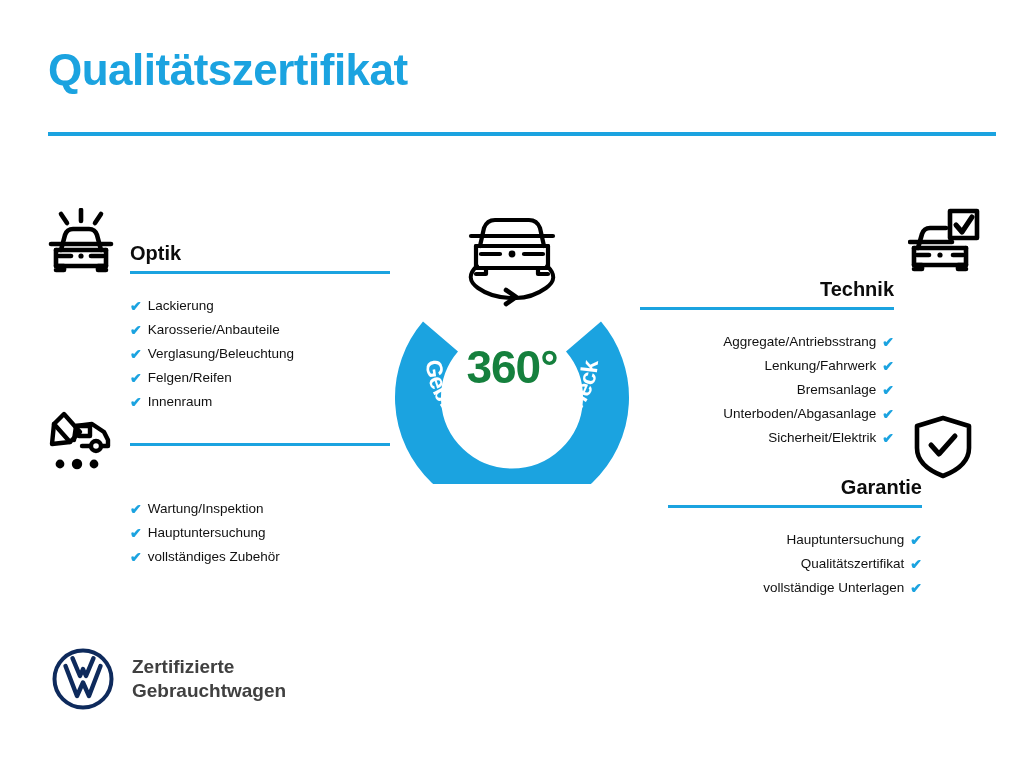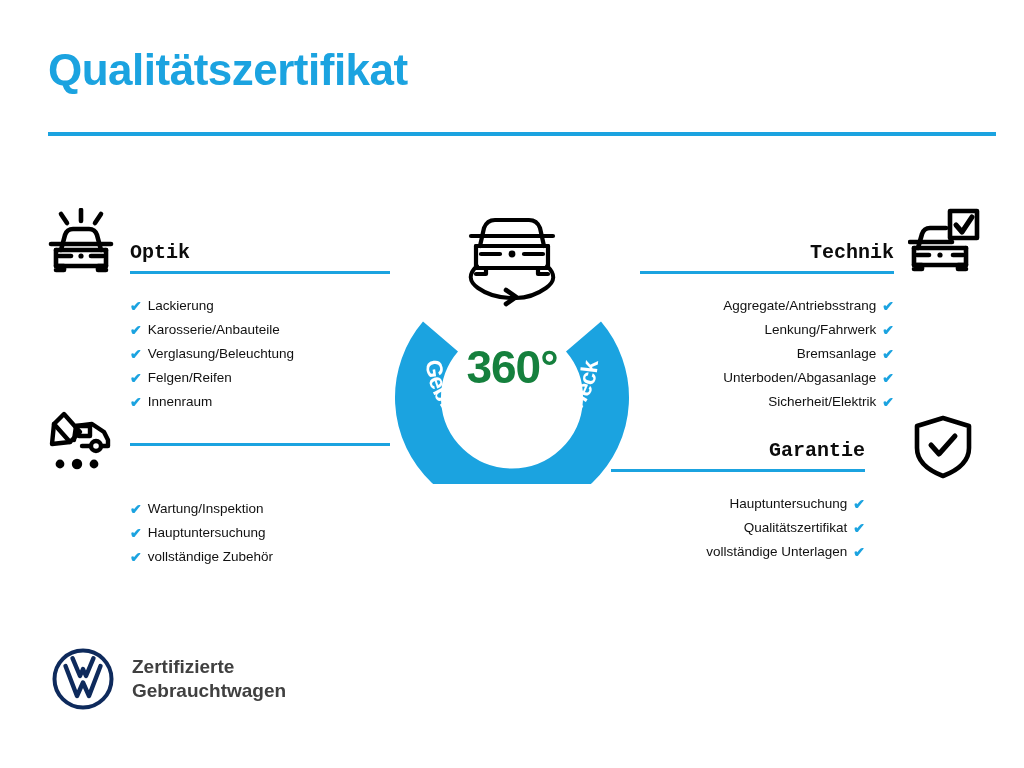--- a/index.html
+++ b/index.html
@@ -28,21 +28,20 @@
     width: 948px; height: 4px;
     background: #1BA3E0;
   }
 
   
   .block { position: absolute; }
 
   .block-head {
     position: relative;
     height: 40px;
-    font-family: Liberation Mono, monospace;
   }
   .block-title {
     font-size: 20px;
     font-weight: bold;
     color: #0c0c0c;
     line-height: 26px;
     white-space: nowrap;
   }
   .block-rule {
     margin-top: 5px;
@@ -66,29 +65,29 @@
     font-size: 14px;
     line-height: 1;
   }
 
   
   .col-left .block-title { text-align: left; }
   .col-left .list-item { justify-content: flex-start; }
   .col-left .check { margin-right: 6px; }
 
   
-  .col-right .block-title { text-align: right; }
+  .col-right .block-title { text-align: right; margin-top: 36px; }
   .col-right .list-item { justify-content: flex-end; }
   .col-right .check { margin-left: 6px; }
 
   
   #block-optik    { left: 130px; top: 240px; width: 260px; }
   #block-wartung  { left: 130px; top: 438px; width: 260px; }
   #block-technik  { left: 640px; top: 240px; width: 254px; }
-  #block-garantie { left: 611px; top: 438px; width: 254px; }
+  #block-garantie { left: 668px; top: 438px; width: 254px; }
 
   .section-icon { position: absolute; }
   #icon-optik    { left: 46px;  top: 208px; }
   #icon-wartung  { left: 46px;  top: 410px; }
   #icon-technik  { left: 908px; top: 208px; }
   #icon-garantie { left: 912px; top: 414px; }
 
   
   .badge {
     position: absolute;
@@ -208,21 +207,21 @@
       <div class="list-item">
         <span class="check">✔</span>
         <span>Wartung/Inspektion</span>
       </div>
       <div class="list-item">
         <span class="check">✔</span>
         <span>Hauptuntersuchung</span>
       </div>
       <div class="list-item">
         <span class="check">✔</span>
-        <span>vollständige Zubehör</span>
+        <span>vollständiges Zubehör</span>
       </div>
     </div>
   </div>
 
   <div class="section-icon" id="icon-technik">
     <svg width="72" height="66" viewBox="0 0 72 66" fill="none" stroke="#000" stroke-width="4.6" stroke-linecap="round" stroke-linejoin="round">
 
       <path d="M10 40 L14 26 Q16 20 22 20 L38 20"></path>
       <line x1="2" y1="34" x2="44" y2="34"></line>
       <path d="M6 40 L6 57 L14 57 L14 61 L6 61" fill="none"></path>

